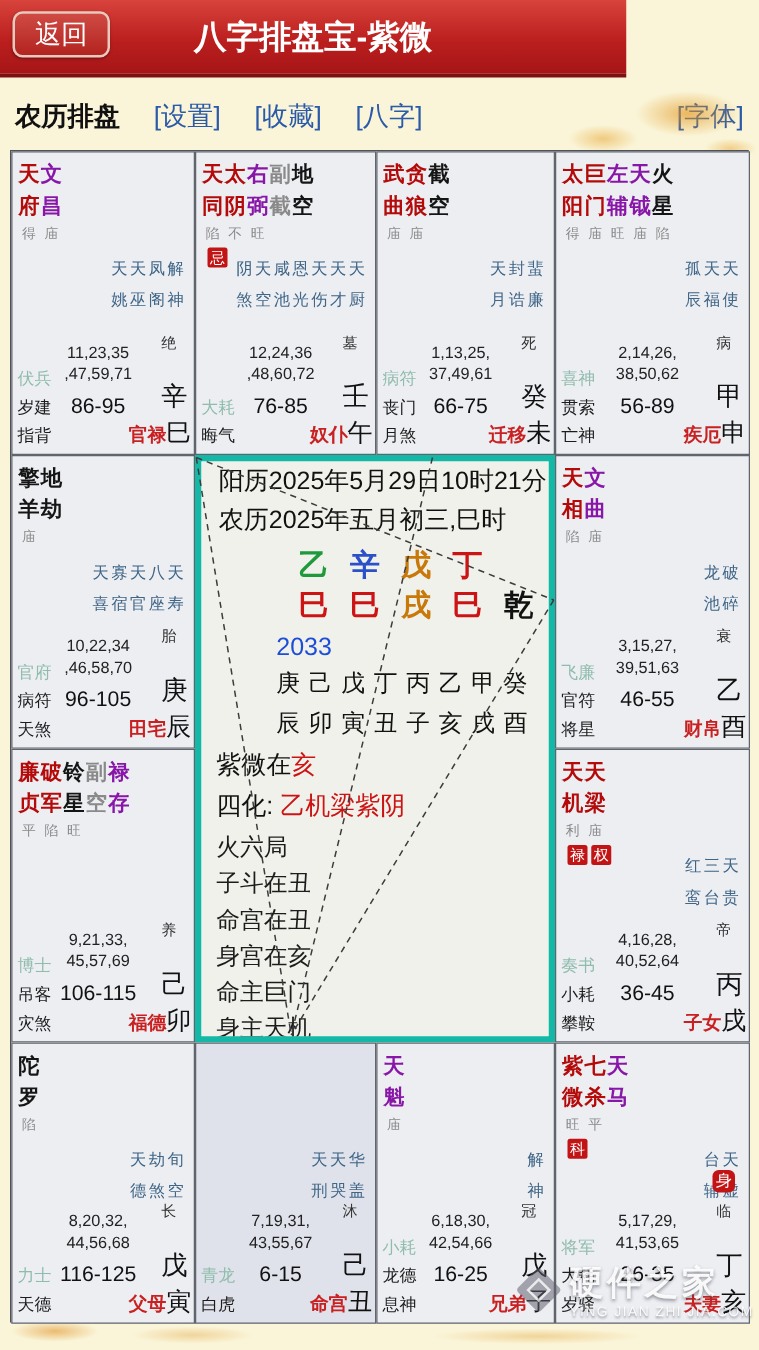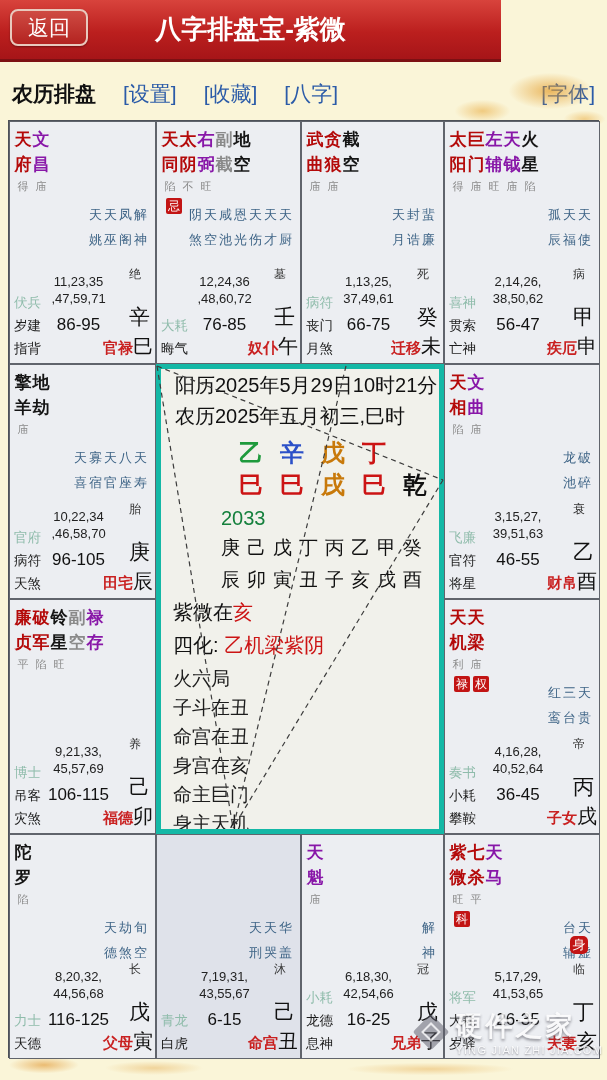--- a/index.html
+++ b/index.html
@@ -21,22 +21,22 @@
     border:2px solid #e8c9bd;border-radius:8px;
     color:#fff;font-size:21px;line-height:23px;cursor:pointer;
     box-shadow:0 1px 2px rgba(0,0,0,.35);
   }
   .title{
     position:absolute;left:0;right:0;top:0;height:59px;line-height:59px;
     text-align:center;color:#fff;font-size:26px;font-weight:bold;
   }
   
   .toolbar{
-    position:absolute;left:0;top:80px;width:607px;height:55px;
-    display:flex;align-items:flex-start;font-size:21px;color:#111;
+    position:absolute;left:0;top:65px;width:607px;height:55px;
+    display:flex;align-items:center;font-size:21px;color:#111;
   }
   .toolbar .mode{margin-left:12px;font-weight:bold;}
   .toolbar .tlink{color:#2B5BA8;margin-left:27px;cursor:pointer;}
   .toolbar .tlink.last{margin-left:auto;margin-right:12px;}
   
   .decor{position:absolute;pointer-events:none;}
   .d1{left:440px;top:55px;width:170px;height:80px;
       background:radial-gradient(ellipse 60px 26px at 65% 45%,rgba(226,150,30,.65),rgba(226,150,30,0) 70%),
                  radial-gradient(ellipse 40px 16px at 25% 70%,rgba(230,160,40,.5),rgba(230,160,40,0) 70%),
                  radial-gradient(ellipse 30px 12px at 85% 80%,rgba(230,160,40,.45),rgba(230,160,40,0) 70%);}
@@ -91,21 +91,21 @@
   .branch{color:#111;font-size:20px;}
   .bodybadge{position:absolute;right:11px;bottom:104px;width:18px;height:18px;line-height:18px;
              text-align:center;background:#C21414;color:#fff;font-size:13px;border-radius:5px;}
   
   .cline{margin:2px 0 0 14px;font-size:20px;color:#111;line-height:29px;}
   .pillars{margin:6px 0 0 78px;}
   .prow{display:flex;gap:17px;font-size:24px;font-weight:bold;line-height:32px;}
   .prow .gan-green{color:#1E9A3C;} .prow .gan-blue{color:#2B50C8;}
   .prow .gan-orange{color:#C8790A;} .prow .gan-red{color:#CC1414;}
   .prow .gan-black{color:#111;}
-  .year{margin:6px 0 0 60px;font-size:20px;color:#15803d;}
+  .year{margin:6px 0 0 60px;font-size:20px;color:#1d4ed8;}
   .dayun{margin:4px 0 0 60px;font-size:19px;color:#111;letter-spacing:7px;line-height:28px;}
   .zw{margin:4px 0 0 12px;font-size:20px;color:#111;line-height:29px;}
   .zw .redtxt{color:#CC1414;}
   .info{margin:4px 0 0 12px;font-size:19px;color:#1c1c1c;line-height:29px;}
   
   .aspects{position:absolute;left:0;top:0;pointer-events:none;}
   
   .watermark{position:absolute;right:4px;bottom:24px;display:flex;align-items:center;opacity:.88;}
   .wm-logo{width:26px;height:26px;background:rgba(95,95,108,.6);transform:rotate(45deg);
            margin-right:12px;position:relative;border-radius:3px;}
@@ -331,21 +331,21 @@
         <span>陷</span>
       </div>
       <div class="aux">
         <div>孤天天</div>
         <div>辰福使</div>
       </div>
       <div class="ages">
         <div>2,14,26,</div>
         <div>38,50,62</div>
       </div>
-      <div class="decade">56-47</div>
+      <div class="decade">56-89</div>
       <div class="shensha">
         <div class="sh-green">喜神</div>
         <div>贯索</div>
         <div>亡神</div>
       </div>
       <div class="stage">病</div>
       <div class="stem">甲</div>
       <div class="corner">
         <span class="pname">疾厄</span>
         <span class="branch">申</span>

